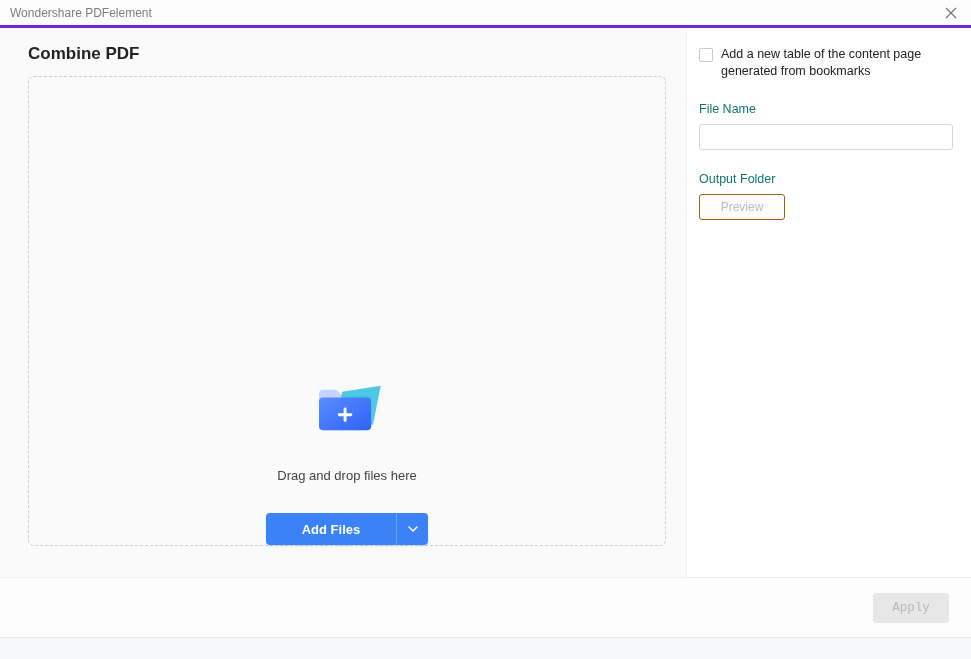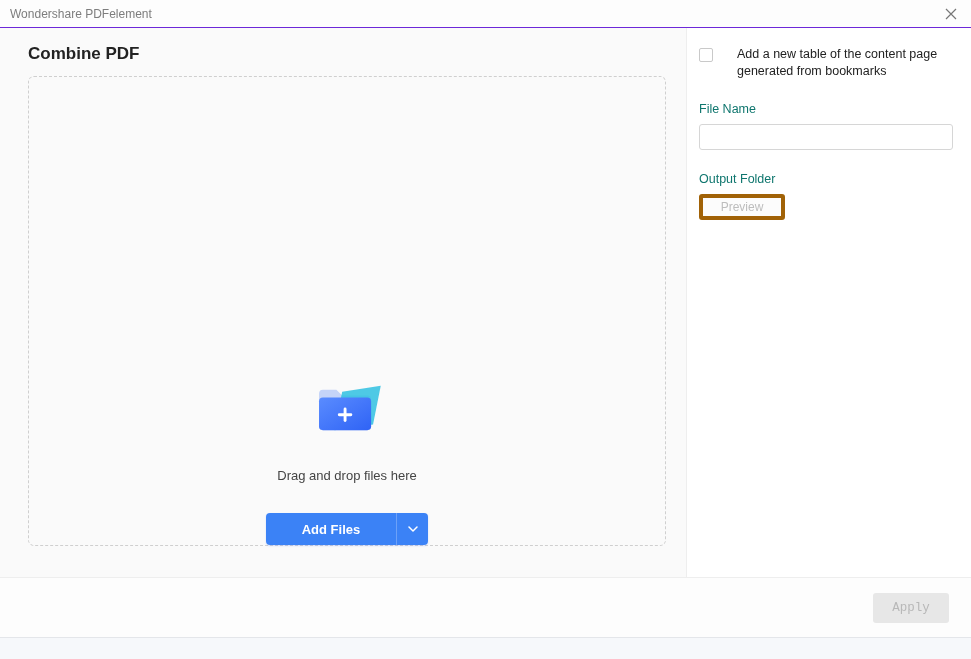--- a/index.html
+++ b/index.html
@@ -11,21 +11,21 @@
       overflow: hidden;
       position: relative;
     }
     .titlebar {
       height: 28px;
       display: flex;
       align-items: center;
       justify-content: space-between;
       padding: 0 10px;
       background: #fdfdfd;
-      border-bottom: 1px solid #6d28d9;
+      border-bottom: 3px solid #6d28d9;
     }
     .titlebar-title {
       font-size: 12px;
       color: #7d7d7d;
     }
     .close-btn {
       width: 20px;
       height: 20px;
       display: flex;
       align-items: center;
@@ -100,21 +100,21 @@
     .add-btn-caret svg { width: 10px; height: 10px; fill: #fff; }
     .right-pane {
       width: 285px;
       padding: 18px 18px 18px 12px;
       border-left: 1px solid #eee;
       background: #ffffff;
     }
     .checkbox-row {
       display: flex;
       align-items: flex-start;
-      gap: 24px;
+      gap: 8px;
       margin-bottom: 22px;
     }
     .checkbox {
       width: 14px;
       height: 14px;
       border: 1px solid #c9c9c9;
       border-radius: 2px;
       margin-top: 2px;
       flex-shrink: 0;
       cursor: pointer;
@@ -162,21 +162,21 @@
       position: absolute;
       right: 8px;
       top: 50%;
       transform: translateY(-50%);
       pointer-events: none;
     }
     .select-caret svg { width: 9px; height: 9px; fill: #888; }
     .preview-btn {
       width: 86px;
       height: 26px;
-      border: 4px solid #a16207;
+      border: 1px solid #a16207;
       background: #fcfcfc;
       color: #bdbdbd;
       font-size: 12px;
       border-radius: 3px;
       cursor: default;
     }
     .footer {
       position: absolute;
       bottom: 22px;
       left: 0;

